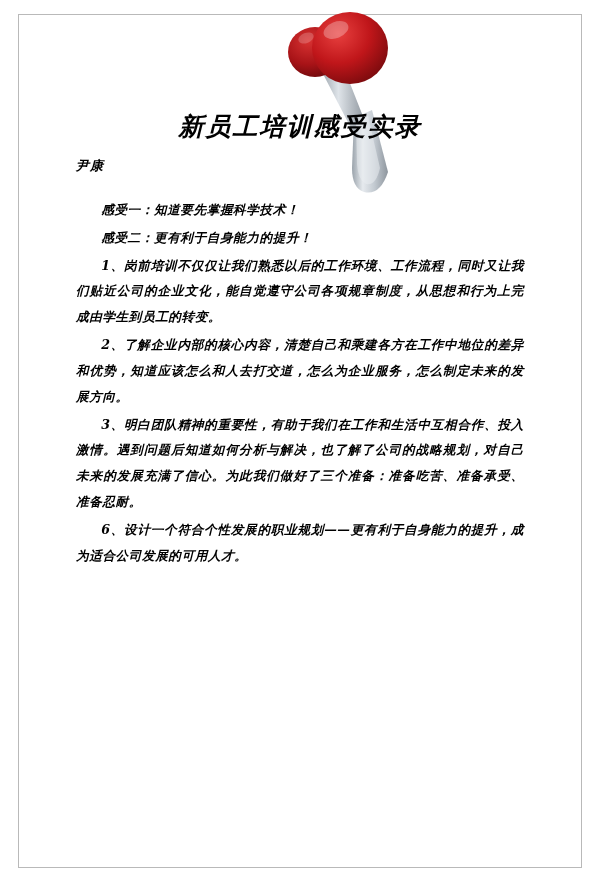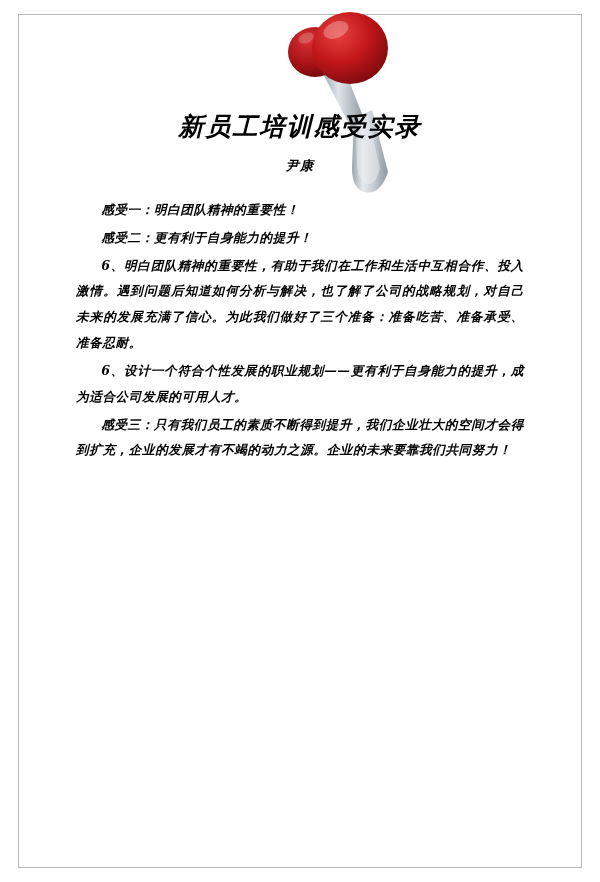--- a/index.html
+++ b/index.html
@@ -44,21 +44,21 @@
     text-align: center;
     font-family: "DejaVu Serif", "Liberation Serif", serif;
     font-weight: bold;
     font-size: 25px;
     letter-spacing: 2px;
     color: #000000;
     margin: 0 0 14px 0;
     font-style: italic;
   }
   .doc-author {
-    text-align: center;
+    text-align: left;
     font-family: "DejaVu Serif", "Liberation Serif", serif;
     font-size: 13px;
     font-weight: bold;
     font-style: italic;
     color: #000000;
     margin: 0 0 22px 0;
     letter-spacing: 1px;
   }
   .para {
     font-family: "DejaVu Serif", "Liberation Serif", serif;
@@ -129,20 +129,21 @@
 
       <ellipse cx="68" cy="24" rx="13" ry="8" fill="#ffffff" opacity="0.28" transform="rotate(-22 68 24)"></ellipse>
       <ellipse cx="38" cy="32" rx="8" ry="5" fill="#ffffff" opacity="0.20" transform="rotate(-22 38 32)"></ellipse>
     </svg>
   </div>
 
   <div class="content">
     <h1 class="doc-title">新员工培训感受实录</h1>
     <div class="doc-author">尹康</div>
 
-    <p class="para heading">感受一：明白团队精神的重要性！</p>
+    <p class="para heading">感受一：知道要先掌握科学技术！</p>
     <p class="para heading">感受二：更有利于自身能力的提升！</p>
-    <p class="para">6、明白团队精神的重要性，有助于我们在工作和生活中互相合作、投入激情。遇到问题后知道如何分析与解决，也了解了公司的战略规划，对自己未来的发展充满了信心。为此我们做好了三个准备：准备吃苦、准备承受、准备忍耐。</p>
+    <p class="para">1、岗前培训不仅仅让我们熟悉以后的工作环境、工作流程，同时又让我们贴近公司的企业文化，能自觉遵守公司各项规章制度，从思想和行为上完成由学生到员工的转变。</p>
+    <p class="para">2、了解企业内部的核心内容，清楚自己和乘建各方在工作中地位的差异和优势，知道应该怎么和人去打交道，怎么为企业服务，怎么制定未来的发展方向。</p>
+    <p class="para">3、明白团队精神的重要性，有助于我们在工作和生活中互相合作、投入激情。遇到问题后知道如何分析与解决，也了解了公司的战略规划，对自己未来的发展充满了信心。为此我们做好了三个准备：准备吃苦、准备承受、准备忍耐。</p>
     <p class="para">6、设计一个符合个性发展的职业规划——更有利于自身能力的提升，成为适合公司发展的可用人才。</p>
-    <p class="para heading">感受三：只有我们员工的素质不断得到提升，我们企业壮大的空间才会得到扩充，企业的发展才有不竭的动力之源。企业的未来要靠我们共同努力！</p>
   </div>
 
 </div>
 
 </body></html>

